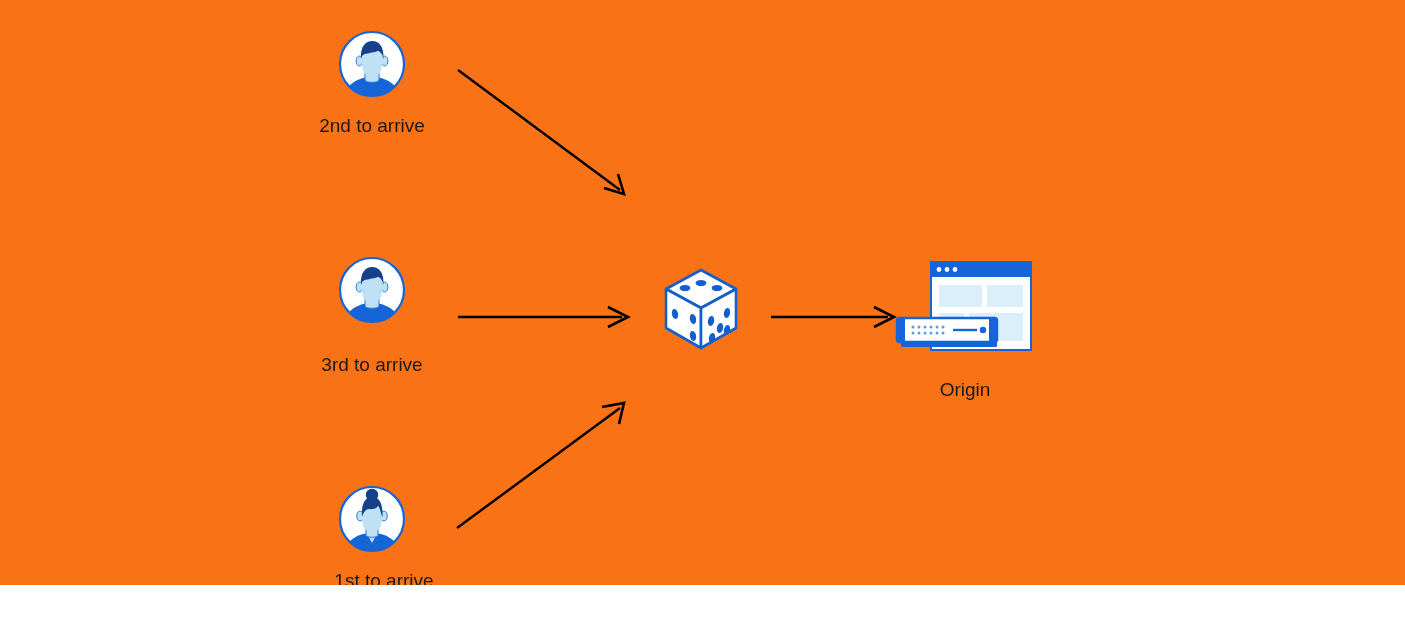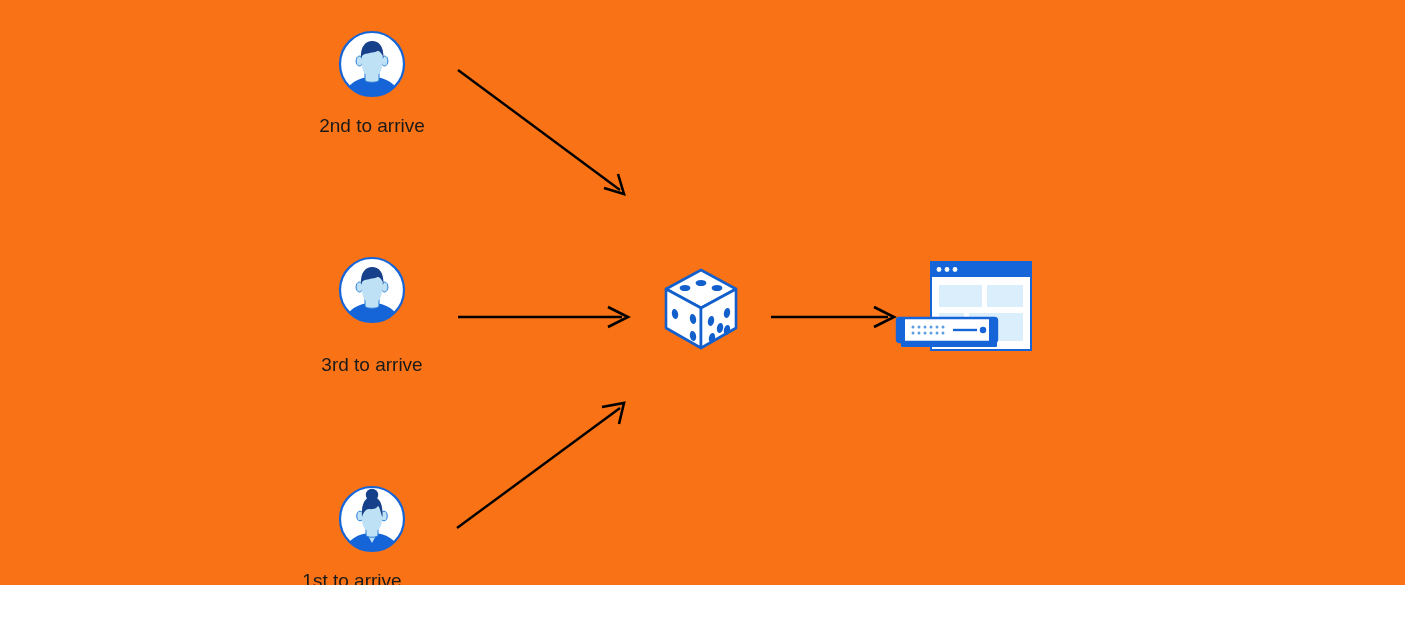--- a/index.html
+++ b/index.html
@@ -41,21 +41,21 @@
     width: 1405px;
     height: 633px;
     pointer-events: none;
   }
   
   #avatar-0 { left: 336px; top: 28px;  width: 72px; height: 72px; }
   #avatar-1 { left: 336px; top: 254px; width: 72px; height: 72px; }
   #avatar-2 { left: 336px; top: 483px; width: 72px; height: 72px; }
   #label-0  { left: 272px; top: 114px; width: 200px; }
   #label-1  { left: 272px; top: 353px; width: 200px; }
-  #label-2  { left: 252px; top: 569px; width: 200px; }
+  #label-2  { left: 284px; top: 569px; width: 200px; }
   #dice     { left: 662px; top: 266px; width: 78px; height: 86px; }
   #origin   { left: 893px; top: 258px; width: 142px; height: 100px; }
   #label-origin { left: 880px; top: 378px; width: 170px; }
 </style>
 </head>
 <body>
 
 <div id="canvas">
 
   <svg class="arrow-layer" viewBox="0 0 1405 633" width="1405" height="633">
@@ -222,14 +222,15 @@
           <circle cx="32" cy="75" r="1.5"></circle>
             <circle cx="38" cy="75" r="1.5"></circle>
           <circle cx="44" cy="75" r="1.5"></circle>
             <circle cx="50" cy="75" r="1.5"></circle>
         </g>
         <line x1="60" y1="72" x2="84" y2="72" stroke="#1565d8" stroke-width="2.4"></line>
         <circle cx="90" cy="72" r="3.2" fill="#1565d8"></circle>
       </g>
     </svg>
   </div>
+  <div class="node-label" id="label-origin">Origin</div>
 
 </div>
 
 </body></html>

